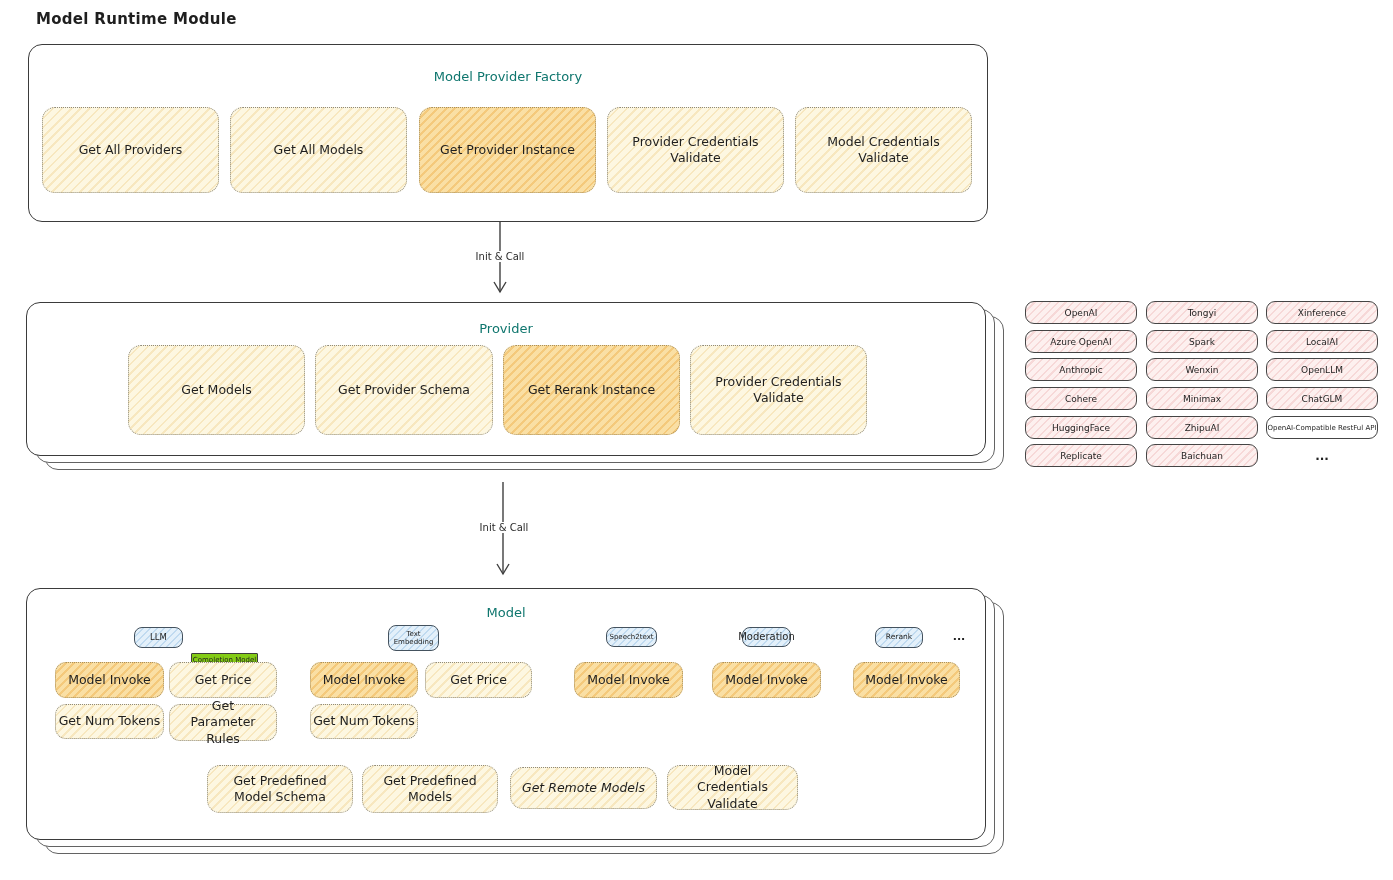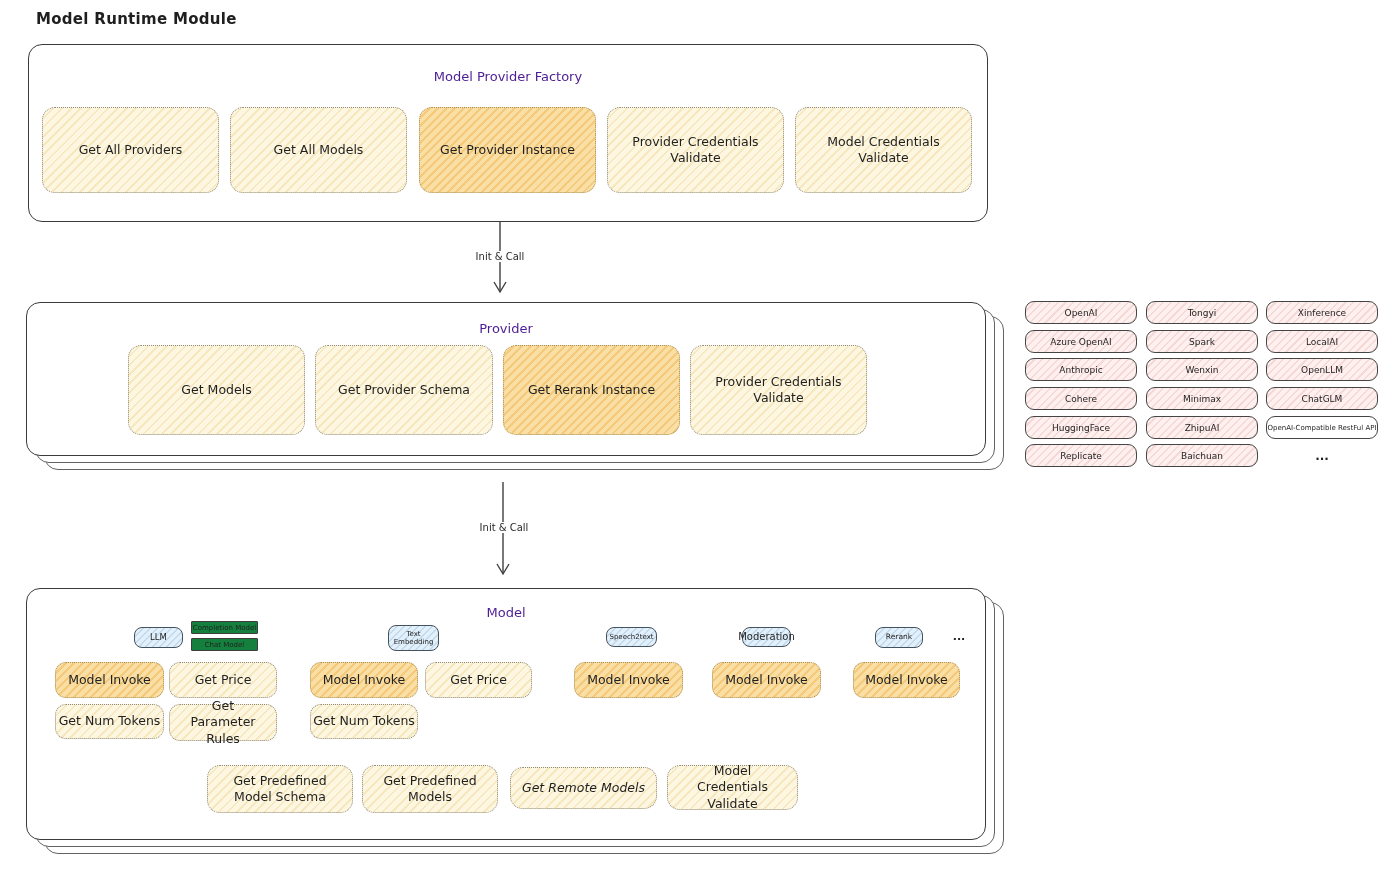--- a/index.html
+++ b/index.html
@@ -11,21 +11,21 @@
   .page-title { font-size:15px; font-weight:bold; letter-spacing:.3px; }
 
   
   .panel {
     position:absolute; background:#fff; border:1.6px solid #3b3b3b; border-radius:14px;
   }
   .panel-back {
     position:absolute; background:#fff; border:1.3px solid #636363; border-radius:14px;
   }
   .panel-title {
-    position:absolute; left:0; width:100%; text-align:center; font-size:13px; color:#4c1d95;
+    position:absolute; left:0; width:100%; text-align:center; font-size:13px; color:#0f766e;
   }
 
   
   .hatch-y  { background: repeating-linear-gradient(135deg, rgba(233,196,112,0.30) 0 1.8px, rgba(0,0,0,0) 1.8px 6.5px) #fdf7e1; }
   .hatch-hl { background: repeating-linear-gradient(135deg, rgba(238,168,58,0.40) 0 2px, rgba(250,224,160,0.25) 2px 6px) #f9dfa6; }
   .hatch-p  { background: repeating-linear-gradient(135deg, rgba(228,148,148,0.26) 0 1.6px, rgba(0,0,0,0) 1.6px 5.5px) #fdf0ef; }
   .hatch-b  { background: repeating-linear-gradient(135deg, rgba(130,180,222,0.36) 0 1.6px, rgba(0,0,0,0) 1.6px 5px) #e3f0fa; }
 
   
   .op {
@@ -48,22 +48,22 @@
   }
 
   
   .tab {
     position:absolute; display:flex; align-items:center; justify-content:center;
     border:1.2px solid #44525e; border-radius:8px; font-size:7.5px; text-align:center;
     line-height:1.15; box-sizing:border-box; padding:1px 2px;
   }
   .subtab {
     position:absolute; display:flex; align-items:center; justify-content:center;
-    border:1.2px solid #3d3d3d; border-radius:1px; background:#15803d; font-size:7px;
-    box-sizing:border-box; white-space:nowrap;
+    border:1.2px solid #3d3d3d; border-radius:1px; background:#84cc16; font-size:7px;
+    box-sizing:border-box; white-space:nowrap;margin-top:32px;
   }
 
   .arrow-label {
     position:absolute; transform:translateX(-50%); background:#fff;
     font-size:10px; padding:0 5px; color:#2a2a2a; white-space:nowrap;
   }
   .dots { position:absolute; font-size:11px; font-weight:bold; color:#222; }
 </style>
 </head>
 <body>

